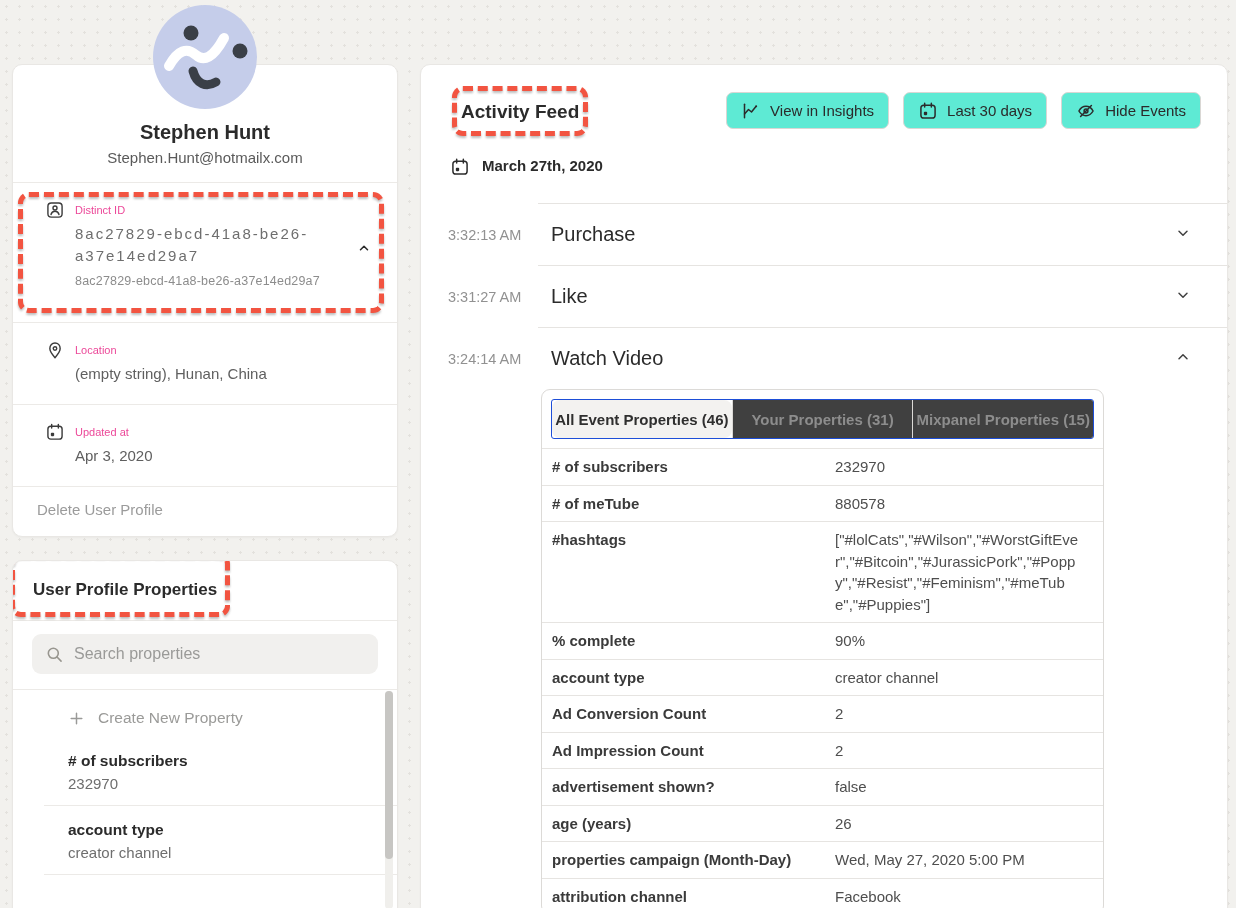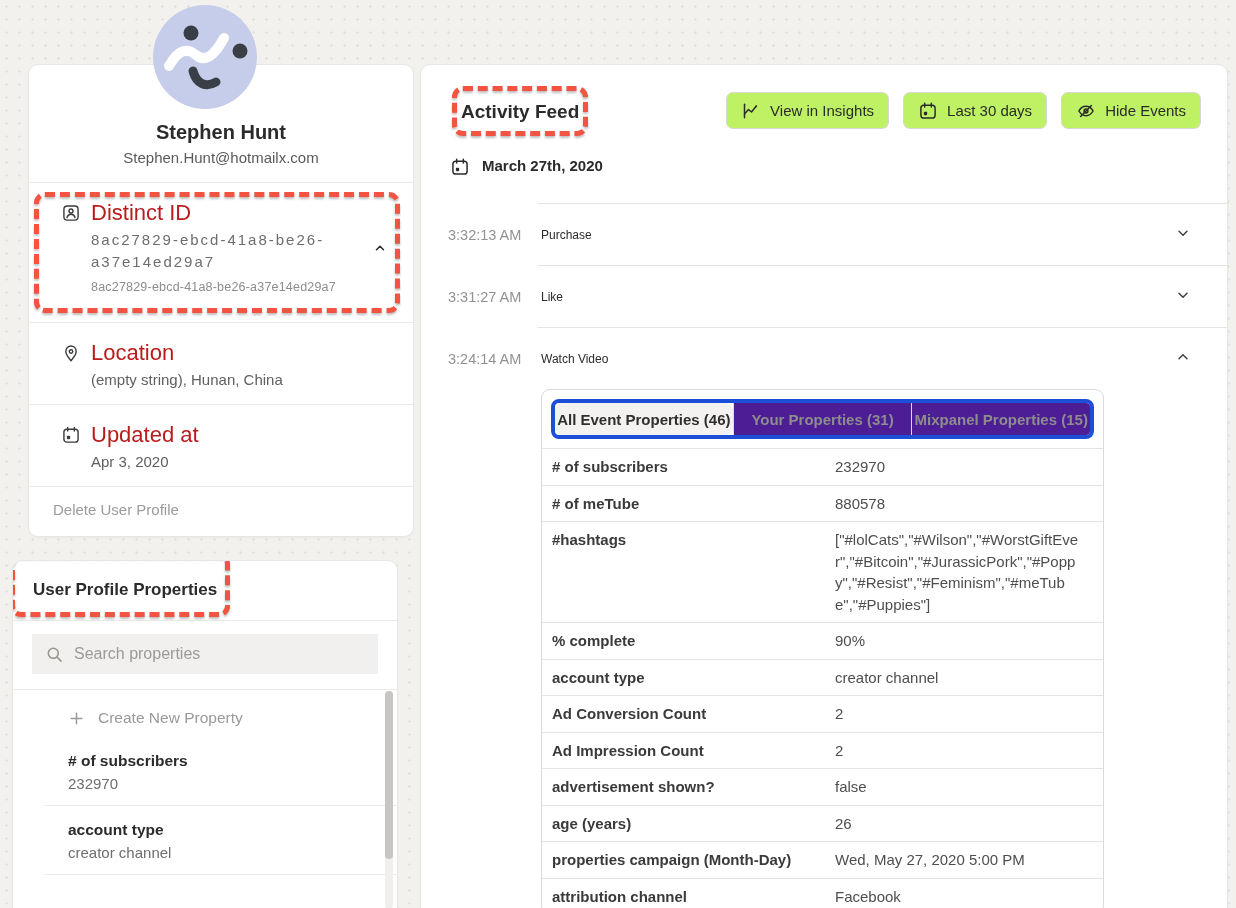--- a/index.html
+++ b/index.html
@@ -13,70 +13,70 @@
     position:relative;
   }
   .card {
     background:#fff;
     border:1px solid #e9e7e4;
     border-radius:10px;
     box-shadow:0 1px 2px rgba(40,40,40,.04);
   }
   
   .avatar { position:absolute; left:153px; top:5px; width:104px; height:104px; z-index:3; }
-  .profile-card { position:absolute; left:28px; top:64px; width:386px; height:473px; }
+  .profile-card { position:absolute; left:12px; top:64px; width:386px; height:473px; }
   .profile-head { height:118px; padding-top:56px; text-align:center; border-bottom:1px solid #eceae7; }
   .profile-name { font-size:20px; font-weight:700; color:#2b2b2b; }
   .profile-email { font-size:15px; color:#5a5a5a; margin-top:5px; }
   .section { position:relative; border-bottom:1px solid #eceae7; padding:17px 24px 0 32px; }
   .section.no-border { border-bottom:none; }
   .sec-title-row { display:flex; align-items:center; gap:10px; }
-  .sec-title { font-size:22px; color:#b91c1c; }
+  .sec-title { font-size:11px; color:#ec4899; }
   .sec-value { font-size:15px; color:#5f5f5f; margin:3px 0 0 30px; line-height:22px; }
   .distinct-section { height:140px; }
   .distinct-value { width:272px; letter-spacing:2px; color:#6e6e6e; }
   .distinct-sub { font-size:12.5px; color:#8c8c8c; margin:7px 0 0 30px; letter-spacing:.2px; }
   .collapse-chevron { position:absolute; right:26px; top:58px; cursor:pointer; }
   .loc-section, .upd-section { height:82px; }
   .delete-row { height:51px; padding:14px 24px; font-size:15px; color:#9b9b9b; cursor:pointer; }
 
   .props-card { position:absolute; left:12px; top:560px; width:386px; height:360px; overflow:hidden; }
   .props-header { height:60px; padding:19px 20px; border-bottom:1px solid #eceae7; position:relative; }
   .props-title { font-size:17px; font-weight:700; color:#2b2b2b; }
   .search-wrap { height:69px; padding:13px 19px 0; border-bottom:1px solid #eceae7; }
-  .search-box { height:40px; background:#f1f0ee; border-radius:0; display:flex; align-items:center; gap:10px; padding:3px 13px; }
+  .search-box { height:40px; background:#f1f0ee; border-radius:9px; display:flex; align-items:center; gap:10px; padding:3px 13px; }
   .search-box input { border:none; outline:none; background:transparent; font-family:"Liberation Sans",sans-serif; font-size:16px; color:#3a3a3a; width:100%; }
   .search-box input::placeholder { color:#9a9a98; }
   .plist { position:relative;padding-left:31px; }
   .create-new { display:flex; align-items:center; gap:13px; padding:19px 24px 10px; font-size:15.5px; color:#9a9a98; cursor:pointer; }
   .pitem { padding:15px 36px 13px 24px; }
   .pitem + .pitem { border-top:1px solid #eceae7; }
   .pitem-name { font-size:15.5px; font-weight:700; color:#2b2b2b; }
   .pitem-value { font-size:15px; color:#6e6e6e; margin-top:5px; }
   .pitem-stub { border-top:1px solid #eceae7; height:8px; }
   .scroll-track { position:absolute; right:4px; top:130px; width:8px; height:218px; background:#f0efec; border-radius:4px; }
   .scroll-thumb { position:absolute; right:0; top:0; width:8px; height:168px; background:#c7c6c3; border-radius:4px; cursor:grab; }
 
   
   .feed-panel { position:absolute; left:420px; top:64px; width:808px; height:900px; }
   .feed-header { display:flex; justify-content:space-between; align-items:flex-start; padding:27px 26px 0 24px; }
   .feed-title-wrap { position:relative; margin-top:9px;margin-left:16px; }
   .feed-title { font-size:19px; font-weight:700; color:#2b2b2b; }
   .btn-row { display:flex; gap:14px; }
-  .btn { display:flex; align-items:center; gap:9px; height:37px; padding:0 14px; background:#bef264; border:1px solid #d9d7d4; border-radius:7px; font-size:15px; font-weight:500; color:#2b2b2b; cursor:pointer; }
+  .btn { display:flex; align-items:center; gap:9px; height:37px; padding:0 14px; background:#5eead4; border:1px solid #d9d7d4; border-radius:7px; font-size:15px; font-weight:500; color:#2b2b2b; cursor:pointer; }
   .date-row { display:flex; align-items:flex-start; gap:12px; margin:28px 0 0 29px; font-size:15px; font-weight:700; color:#2b2b2b; }
   .events { margin-left:117px; margin-top:26px; }
   .event-row { position:relative; height:62px; border-top:1px solid #e6e4e1; display:flex; align-items:center; cursor:pointer; }
   .event-time { position:absolute; left:-90px; width:80px; font-size:14.5px; color:#919191; }
-  .event-name { font-size:12px; font-weight:500; color:#2b2b2b; margin-left:3px; }
+  .event-name { font-size:20px; font-weight:500; color:#2b2b2b; margin-left:13px; }
   .event-chevron { position:absolute; right:36px; top:21px; }
   
   .event-detail { margin-left:3px; width:563px; border:1px solid #dcdad7; border-radius:9px; background:#fff; }
-  .tabs { display:flex; margin:9px; height:40px; border:4px solid #1d4ed8; border-radius:8px; overflow:hidden; }
-  .tab { flex:1; display:flex; align-items:center; justify-content:center; font-size:15px; font-weight:600; color:#8d8d8d; cursor:pointer; background:#4c1d95; }
+  .tabs { display:flex; margin:9px; height:40px; border:1px solid #1d4ed8; border-radius:3px; overflow:hidden; }
+  .tab { flex:1; display:flex; align-items:center; justify-content:center; font-size:15px; font-weight:600; color:#8d8d8d; cursor:pointer; background:#404040; }
   .tab + .tab { border-left:1px solid #dcdad7; }
   .tab.active { background:#f3f2f0; color:#2f2f2f; border-radius:8px; }
   .prow { display:flex; border-top:1px solid #e6e4e1; padding:7px 10px; }
   .plabel { flex:0 0 283px; font-size:15px; font-weight:700; color:#3a3a3a; line-height:21px; }
   .pvalue { width:260px; font-size:15px; color:#4e4e4e; line-height:21.5px; word-break:break-all; }
 
   
   .annotation {
     position:absolute; border:5px dashed #f25441; border-radius:11px;
     pointer-events:none; z-index:5;

